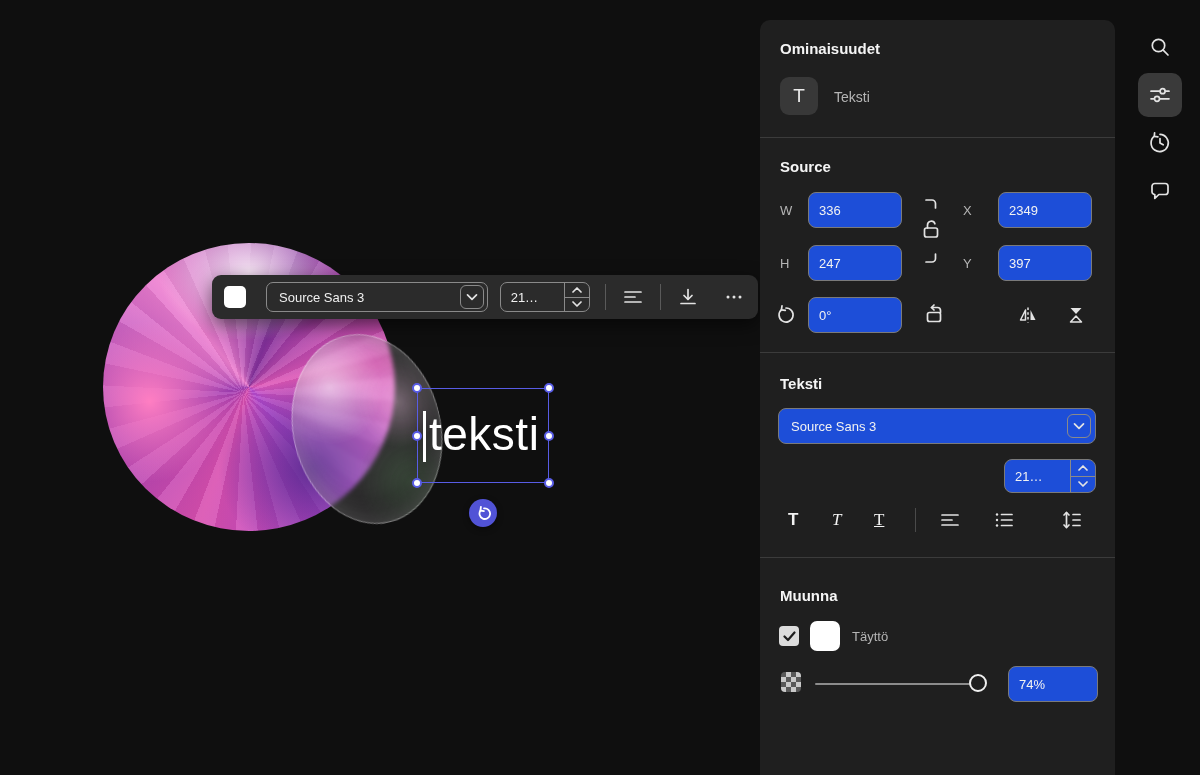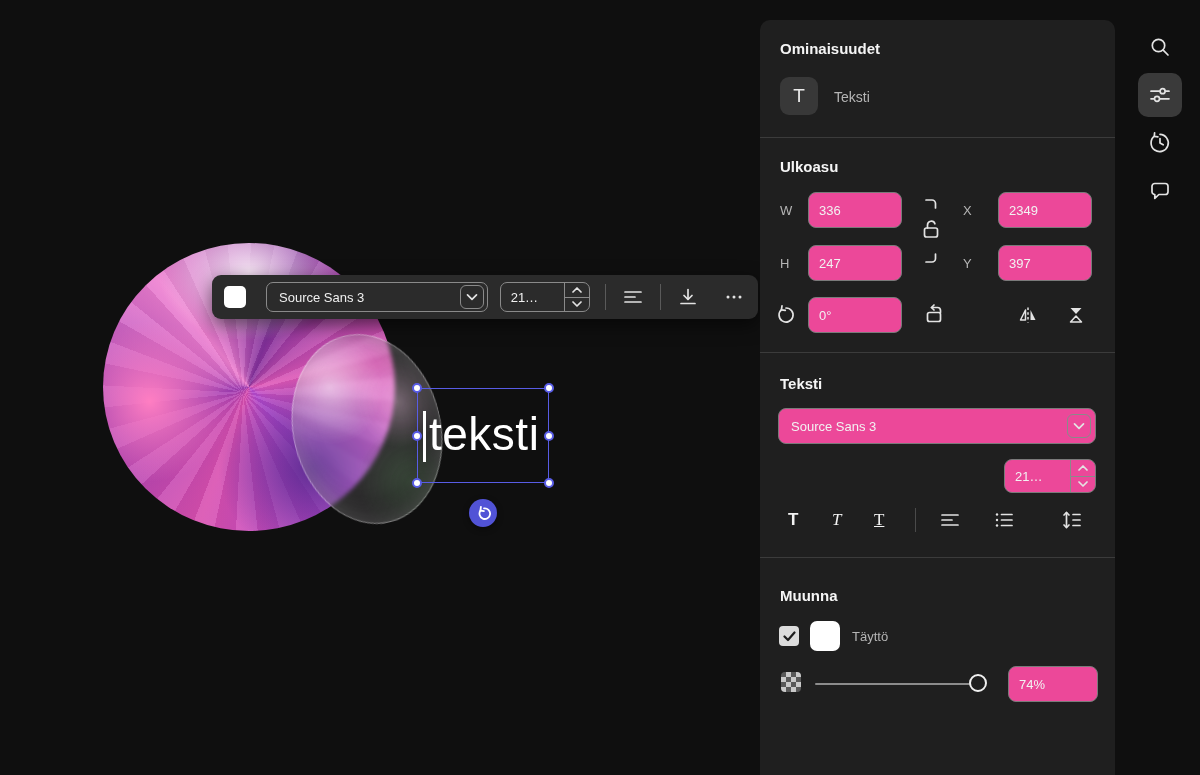--- a/index.html
+++ b/index.html
@@ -62,21 +62,21 @@
 
   
   .panel { position:absolute; left:760px; top:20px; width:355px; height:755px; background:#1f1f1f;
     border-radius:10px 10px 0 0; z-index:8; color:#eaeaea; font-size:13px; }
   .panel .abs { position:absolute; }
   .p-h { font-size:15px; font-weight:700; color:#f5f5f5;text-align:center; }
   .p-div { position:absolute; left:0; right:0; height:1px; background:#3b3b3b; }
   .obj-icon { left:20px; top:57px; width:38px; height:38px; background:#383838; border-radius:9px;
     display:flex; align-items:center; justify-content:center; font-size:19px; color:#eaeaea; }
   .p-label { color:#b5b5b5; }
-  .input { background:#ec4899; border:1.5px solid #7a7a7a; border-radius:8px; color:#f2f2f2;
+  .input { background:#1d4ed8; border:1.5px solid #7a7a7a; border-radius:8px; color:#f2f2f2;
     font-size:13px; display:flex; align-items:center; padding:0 10px; }
   .p-sel { justify-content:space-between; padding:0 4px 0 12px; }
   .p-icon { display:flex; align-items:center; justify-content:center; background:none; border:none; }
   .t-glyph { font-size:17px; color:#f2f2f2; background:none; border:none; font-family:"Liberation Serif", serif; }
   .t-bold { font-weight:700; font-family:"Liberation Sans", sans-serif; }
   .t-italic { font-style:italic; }
   .t-under { text-decoration:underline; }
   .icons-vdiv { position:absolute; width:1px; height:24px; background:#4a4a4a; }
 
   .chk { left:19px; top:606px; width:20px; height:20px; border-radius:4px; background:#dcdcdc;
@@ -179,21 +179,21 @@
   <aside class="panel">
     <div class="abs p-h" style="left:20px; top:20px;">Ominaisuudet</div>
 
     <div class="abs obj-icon">
       <span>T</span>
     </div>
     <div class="abs p-label" style="left:74px; top:69px; font-size:14px;">Teksti</div>
 
     <div class="p-div" style="top:117px;"></div>
 
-    <div class="abs p-h" style="left:20px; top:138px;">Ulkoasu</div>
+    <div class="abs p-h" style="left:20px; top:138px;">Source</div>
 
     <div class="abs p-label" style="left:20px; top:183px;">W</div>
     <div class="abs input" style="left:48px; top:172px; width:94px; height:36px;">336</div>
     <div class="abs p-label" style="left:203px; top:183px;">X</div>
     <div class="abs input" style="left:238px; top:172px; width:94px; height:36px;">2349</div>
 
     <div class="abs p-label" style="left:20px; top:236px;">H</div>
     <div class="abs input" style="left:48px; top:225px; width:94px; height:36px;text-align:center;">247</div>
     <div class="abs p-label" style="left:203px; top:236px;">Y</div>
     <div class="abs input" style="left:238px; top:225px; width:94px; height:36px;">397</div>

